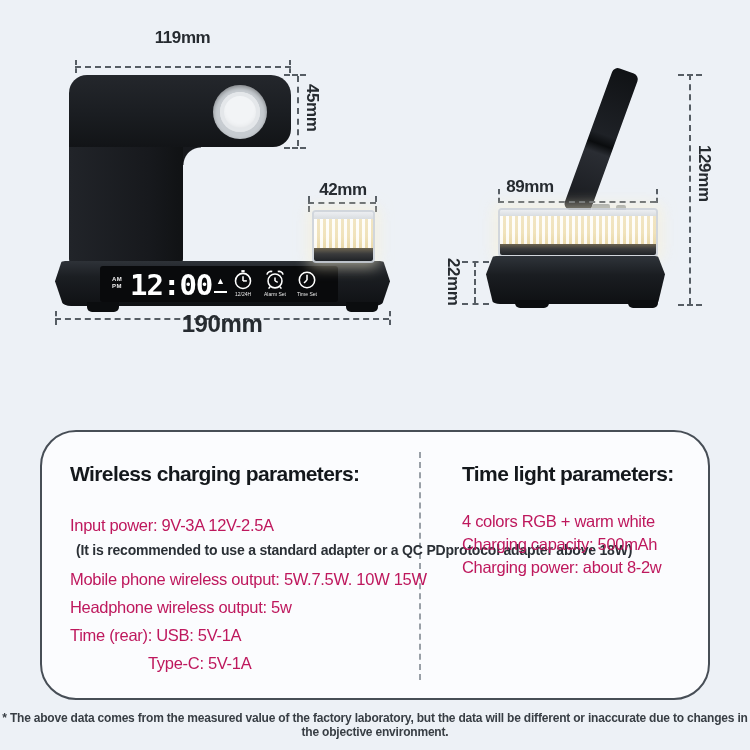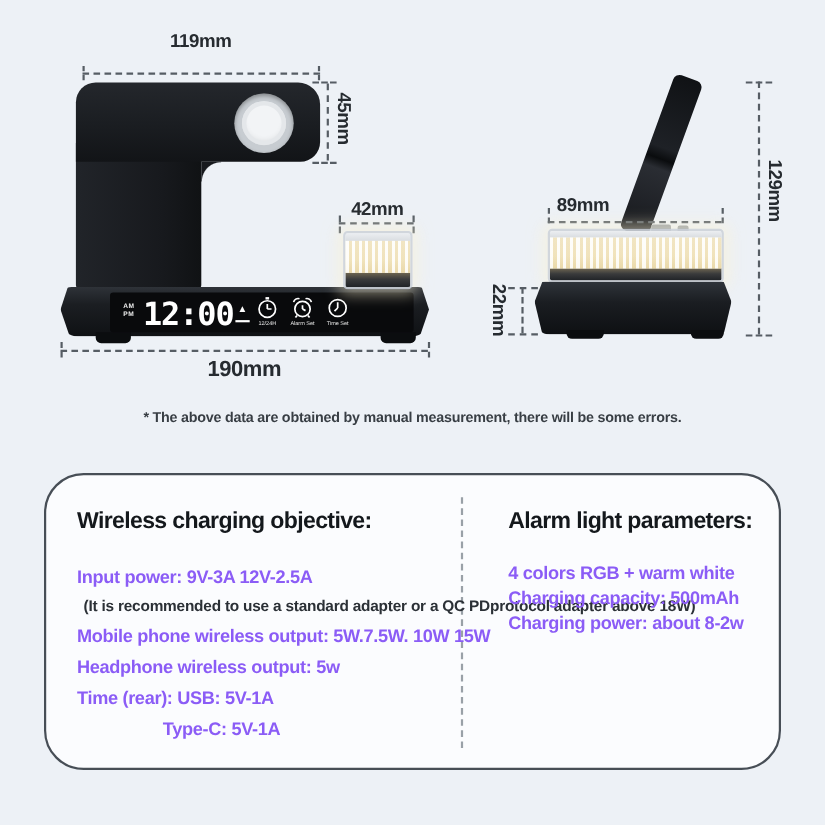--- a/index.html
+++ b/index.html
@@ -19,21 +19,21 @@
        border-radius:18px 20px 18px 0;}
   .column{background:linear-gradient(90deg,#212429 0%,#17191d 70%,#101214 100%);
           border-radius:0 0 4px 4px;}
   .fillet{background:radial-gradient(circle 18px at 100% 100%, rgba(0,0,0,0) 17px, #17191d 18px);}
   .watch-ring{border-radius:50%;background:#c7ccd1;box-shadow:inset 0 2px 4px rgba(0,0,0,.35);}
   .watch-pad{border-radius:50%;background:#f2f4f6;box-shadow:inset 0 0 0 4px #e4e7ea, inset 0 -3px 6px rgba(0,0,0,.12);}
   .base-front{background:linear-gradient(180deg,#2e3238 0%,#1b1e22 35%,#0f1114 100%);
               border-radius:10px 10px 16px 16px;
               clip-path:polygon(2% 0,98% 0,100% 45%,97.5% 100%,2.5% 100%,0 45%);}
   .foot{background:#0b0d0f;border-radius:0 0 5px 5px;}
-  .display{background:#090a0c;border-radius:3px;color:#fff;padding-left:38px;}
+  .display{background:#090a0c;border-radius:3px;color:#fff;}
   .ampm{font-size:6px;line-height:7px;font-weight:700;letter-spacing:.5px;color:#eee;}
   .time{font-family:"DejaVu Sans Mono",monospace;font-weight:700;font-size:29px;letter-spacing:-1px;color:#fff;}
   .tri{font-size:9px;color:#fff;line-height:9px;}
   .tri-bar{background:#fff;height:2px;}
   .clock-btn{width:26px;text-align:center;color:#fff;}
   .clock-btn .lbl{font-size:5px;line-height:6px;white-space:nowrap;color:#e8e8e8;}
   .glass{border:2px solid rgba(205,211,217,.9);border-radius:4px;overflow:hidden;
          box-shadow:0 0 14px 4px rgba(252,243,210,.55);}
   .glass .lid{background:linear-gradient(180deg,#eceef1,#d9dde1);}
   .glass .glow{background:linear-gradient(180deg,#fbf5e2 0%,#f9efcf 60%,#ead9a8 100%);position:relative;}
@@ -49,21 +49,21 @@
              border-radius:10px 10px 14px 14px;
              clip-path:polygon(4% 0,96% 0,100% 38%,96% 100%,4% 100%,0 38%);}
 
   
   .note{width:750px;text-align:center;font-size:13px;font-weight:700;letter-spacing:-0.2px;color:#383e44;}
   .note-sm{font-size:12px;}
 
   
   .panel{width:666px;height:266px;background:#fbfcfe;border:2px solid #474e56;border-radius:36px;}
   .spec-title{font-size:21px;font-weight:700;letter-spacing:-0.6px;color:#14181c;}
-  .spec-line{font-size:16.5px;font-weight:700;letter-spacing:-0.3px;color:#8b5cf6;}
+  .spec-line{font-size:16.5px;font-weight:400;letter-spacing:-0.3px;color:#be185d;}
   .spec-note{font-size:14px;font-weight:700;letter-spacing:-0.2px;color:#2b3036;}
   .divider{border-left:2px dashed #99a0a7;width:0;}
   svg{display:block;}
 </style>
 </head>
 <body>
 
 <div id="stage">
 
   <div>
@@ -143,21 +143,21 @@
 
     <div class="abs glass" style="left:312px;top:210px;width:59px;height:49px;">
       <div class="lid" style="height:7px;"></div>
       <div class="glow" style="height:29px;"></div>
       <div class="dark" style="height:13px;"></div>
     </div>
 
     <div class="abs vline" style="left:55px;top:311px;height:14px;"></div>
     <div class="abs vline" style="left:389px;top:311px;height:14px;"></div>
     <div class="abs hline" style="left:55px;top:318px;width:334px;"></div>
-    <div class="abs dim-label" style="left:147px;top:325px;width:150px;font-size:20px;">190mm</div>
+    <div class="abs dim-label" style="left:147px;top:310px;width:150px;font-size:24px;">190mm</div>
   </div>
 
   <div>
 
     <div class="abs arm-side" style="left:562px;top:62px;width:27px;height:150px;"></div>
 
     <div class="abs dim-label" style="left:493px;top:177px;width:74px;text-align:center;">89mm</div>
     <div class="abs vline" style="left:498px;top:189px;height:14px;"></div>
     <div class="abs vline" style="left:656px;top:189px;height:14px;"></div>
     <div class="abs hline" style="left:498px;top:201px;width:158px;"></div>
@@ -178,37 +178,37 @@
     <div class="abs hline" style="left:462px;top:261px;width:27px;"></div>
     <div class="abs hline" style="left:462px;top:303px;width:27px;"></div>
     <div class="abs vline" style="left:474px;top:261px;height:42px;"></div>
 
     <div class="abs hline" style="left:678px;top:74px;width:24px;"></div>
     <div class="abs hline" style="left:678px;top:304px;width:24px;"></div>
     <div class="abs vline" style="left:689px;top:74px;height:230px;"></div>
     <div class="abs dim-label-v" style="left:694px;top:145px;height:90px;">129mm</div>
   </div>
 
-  <div class="abs note" style="left:0;top:372px;">* The above data are obtained by manual measurement, there will be some errors.</div>
 
   <div class="abs panel" style="left:40px;top:430px;">
     <div class="abs divider" style="left:377px;top:20px;height:228px;"></div>
 
     <div>
-      <div class="abs spec-title" style="left:28px;top:30px;">Wireless charging objective:</div>
+      <div class="abs spec-title" style="left:28px;top:30px;">Wireless charging parameters:</div>
       <div class="abs spec-line" style="left:28px;top:84px;">Input power: 9V-3A 12V-2.5A</div>
       <div class="abs spec-note" style="left:34px;top:110px;">(It is recommended to use a standard adapter or a QC PDprotocol adapter above 18W)</div>
       <div class="abs spec-line" style="left:28px;top:138px;text-align:center;">Mobile phone wireless output: 5W.7.5W. 10W 15W</div>
       <div class="abs spec-line" style="left:28px;top:166px;">Headphone wireless output: 5w</div>
       <div class="abs spec-line" style="left:28px;top:194px;">Time (rear): USB: 5V-1A</div>
       <div class="abs spec-line" style="left:106px;top:222px;">Type-C: 5V-1A</div>
     </div>
 
     <div>
-      <div class="abs spec-title" style="left:420px;top:30px;">Alarm light parameters:</div>
+      <div class="abs spec-title" style="left:420px;top:30px;">Time light parameters:</div>
       <div class="abs spec-line" style="left:420px;top:80px;">4 colors RGB + warm white</div>
       <div class="abs spec-line" style="left:420px;top:103px;">Charging capacity: 500mAh</div>
       <div class="abs spec-line" style="left:420px;top:126px;">Charging power: about 8-2w</div>
     </div>
   </div>
 
+  <div class="abs note note-sm" style="left:0;top:711px;">* The above data comes from the measured value of the factory laboratory, but the data will be different or inaccurate due to changes in the objective environment.</div>
 
 </div>
 
 </body></html>

